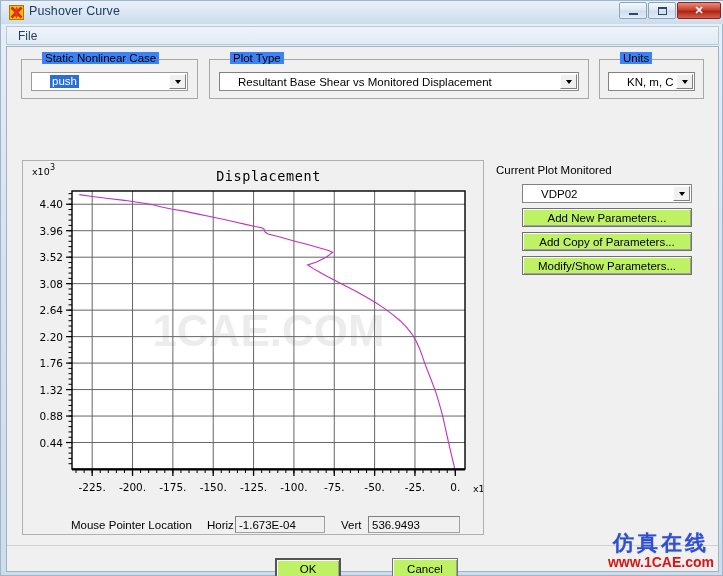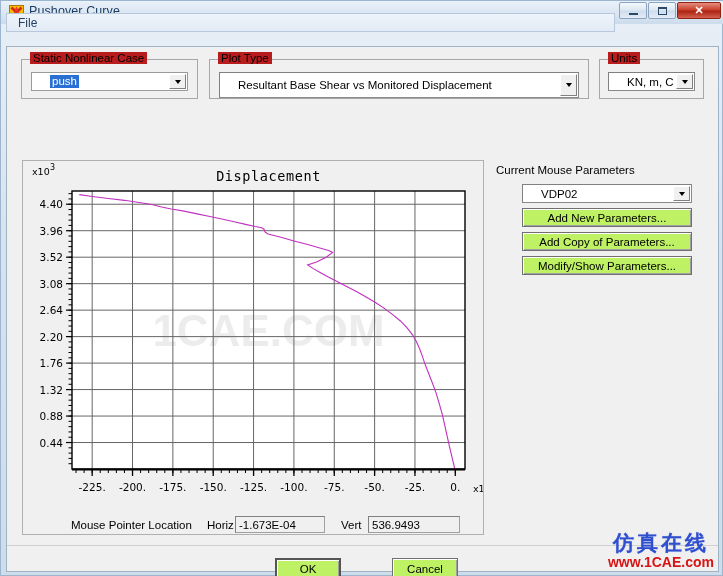--- a/index.html
+++ b/index.html
@@ -50,22 +50,22 @@
     width: 44px;
     background: linear-gradient(180deg,#e58e80 0%,#c9402c 45%,#ab2414 55%,#d4604d 100%);
     border: 1px solid #8f2414;
     color: #fff; font-size: 11px; font-weight: bold;
   }
   .wbtn .glyph-min { display:block; width:9px; height:0; border-bottom:2px solid #2b4866; margin-top:6px;}
   .wbtn .glyph-max { display:block; width:9px; height:8px; border:1px solid #2b4866; border-top-width:2px;}
 
   
   .menubar {
-    position: absolute; left: 5px; top: 12px;
-    width: 609px; height: 19px;
+    position: absolute; left: 5px; top: 25px;
+    width: 713px; height: 19px;
     background: linear-gradient(180deg,#eef4fa 0%, #e2ebf5 100%);
     border: 1px solid #b7c8da;
   }
   .menu-item {
     position: absolute; left: 7px; top: 2px;
     font-size: 12px; color: #243f5f; padding: 0 4px;
   }
 
   
   .client {
@@ -75,22 +75,22 @@
     border: 1px solid #9fb3c6;
   }
 
   
   .group {
     position: absolute;
     border: 1px solid #a7a7a7;
     background: transparent;
   }
   .group > .legend {
-    position: absolute; top: -8px; left: 8px;
-    background: #b91c1c;
+    position: absolute; top: -8px; left: 20px;
+    background: #3b82f6;
     padding: 0 3px;
     font-size: 11.5px; color: #000;
     white-space: nowrap;
   }
 
   
   .combo {
     position: absolute;
     background: #ffffff;
     border: 1px solid #898989;
@@ -221,21 +221,21 @@
       <span class="legend">Static Nonlinear Case</span>
     </div>
     <div class="combo sel" style="left:24px; top:25px; width:157px; height:19px;">
       <span class="val">push</span>
       <span class="arrow-box"></span>
     </div>
 
     <div class="group" style="left:202px; top:12px; width:380px; height:40px;">
       <span class="legend">Plot Type</span>
     </div>
-    <div class="combo" style="left:212px; top:25px; width:360px; height:26px;">
+    <div class="combo" style="left:212px; top:25px; width:360px; height:19px;">
       <span>Resultant Base Shear vs Monitored Displacement</span>
       <span class="arrow-box"></span>
     </div>
 
     <div class="group" style="left:592px; top:12px; width:105px; height:40px;">
       <span class="legend">Units</span>
     </div>
     <div class="combo" style="left:601px; top:25px; width:87px; height:19px;">
       <span>KN, m, C</span>
       <span class="arrow-box"></span>
@@ -420,21 +420,21 @@
           </g>
       </svg>
     </div>
 
     <div class="mpl-label" style="left:64px; top:472px;">Mouse Pointer Location</div>
     <div class="mpl-label" style="left:200px; top:472px;">Horiz</div>
     <div class="ro-field" style="left:228px; top:469px; width:90px; height:17px;">-1.673E-04</div>
     <div class="mpl-label" style="left:334px; top:472px;">Vert</div>
     <div class="ro-field" style="left:361px; top:469px; width:92px; height:17px;">536.9493</div>
 
-    <div class="side-label" style="left:489px; top:117px;">Current Mouse Parameters</div>
+    <div class="side-label" style="left:489px; top:117px;">Current Plot Monitored</div>
     <div class="combo" style="left:515px; top:137px; width:170px; height:19px;">
       <span>VDP02</span>
       <span class="arrow-box"></span>
     </div>
     <div class="btn" style="left:515px; top:161px; width:170px; height:19px;">Add New Parameters...</div>
     <div class="btn" style="left:515px; top:185px; width:170px; height:19px;">Add Copy of Parameters...</div>
     <div class="btn" style="left:515px; top:209px; width:170px; height:19px;">Modify/Show Parameters...</div>
 
     <div class="sep-line" style="top:498px;"></div>
 

